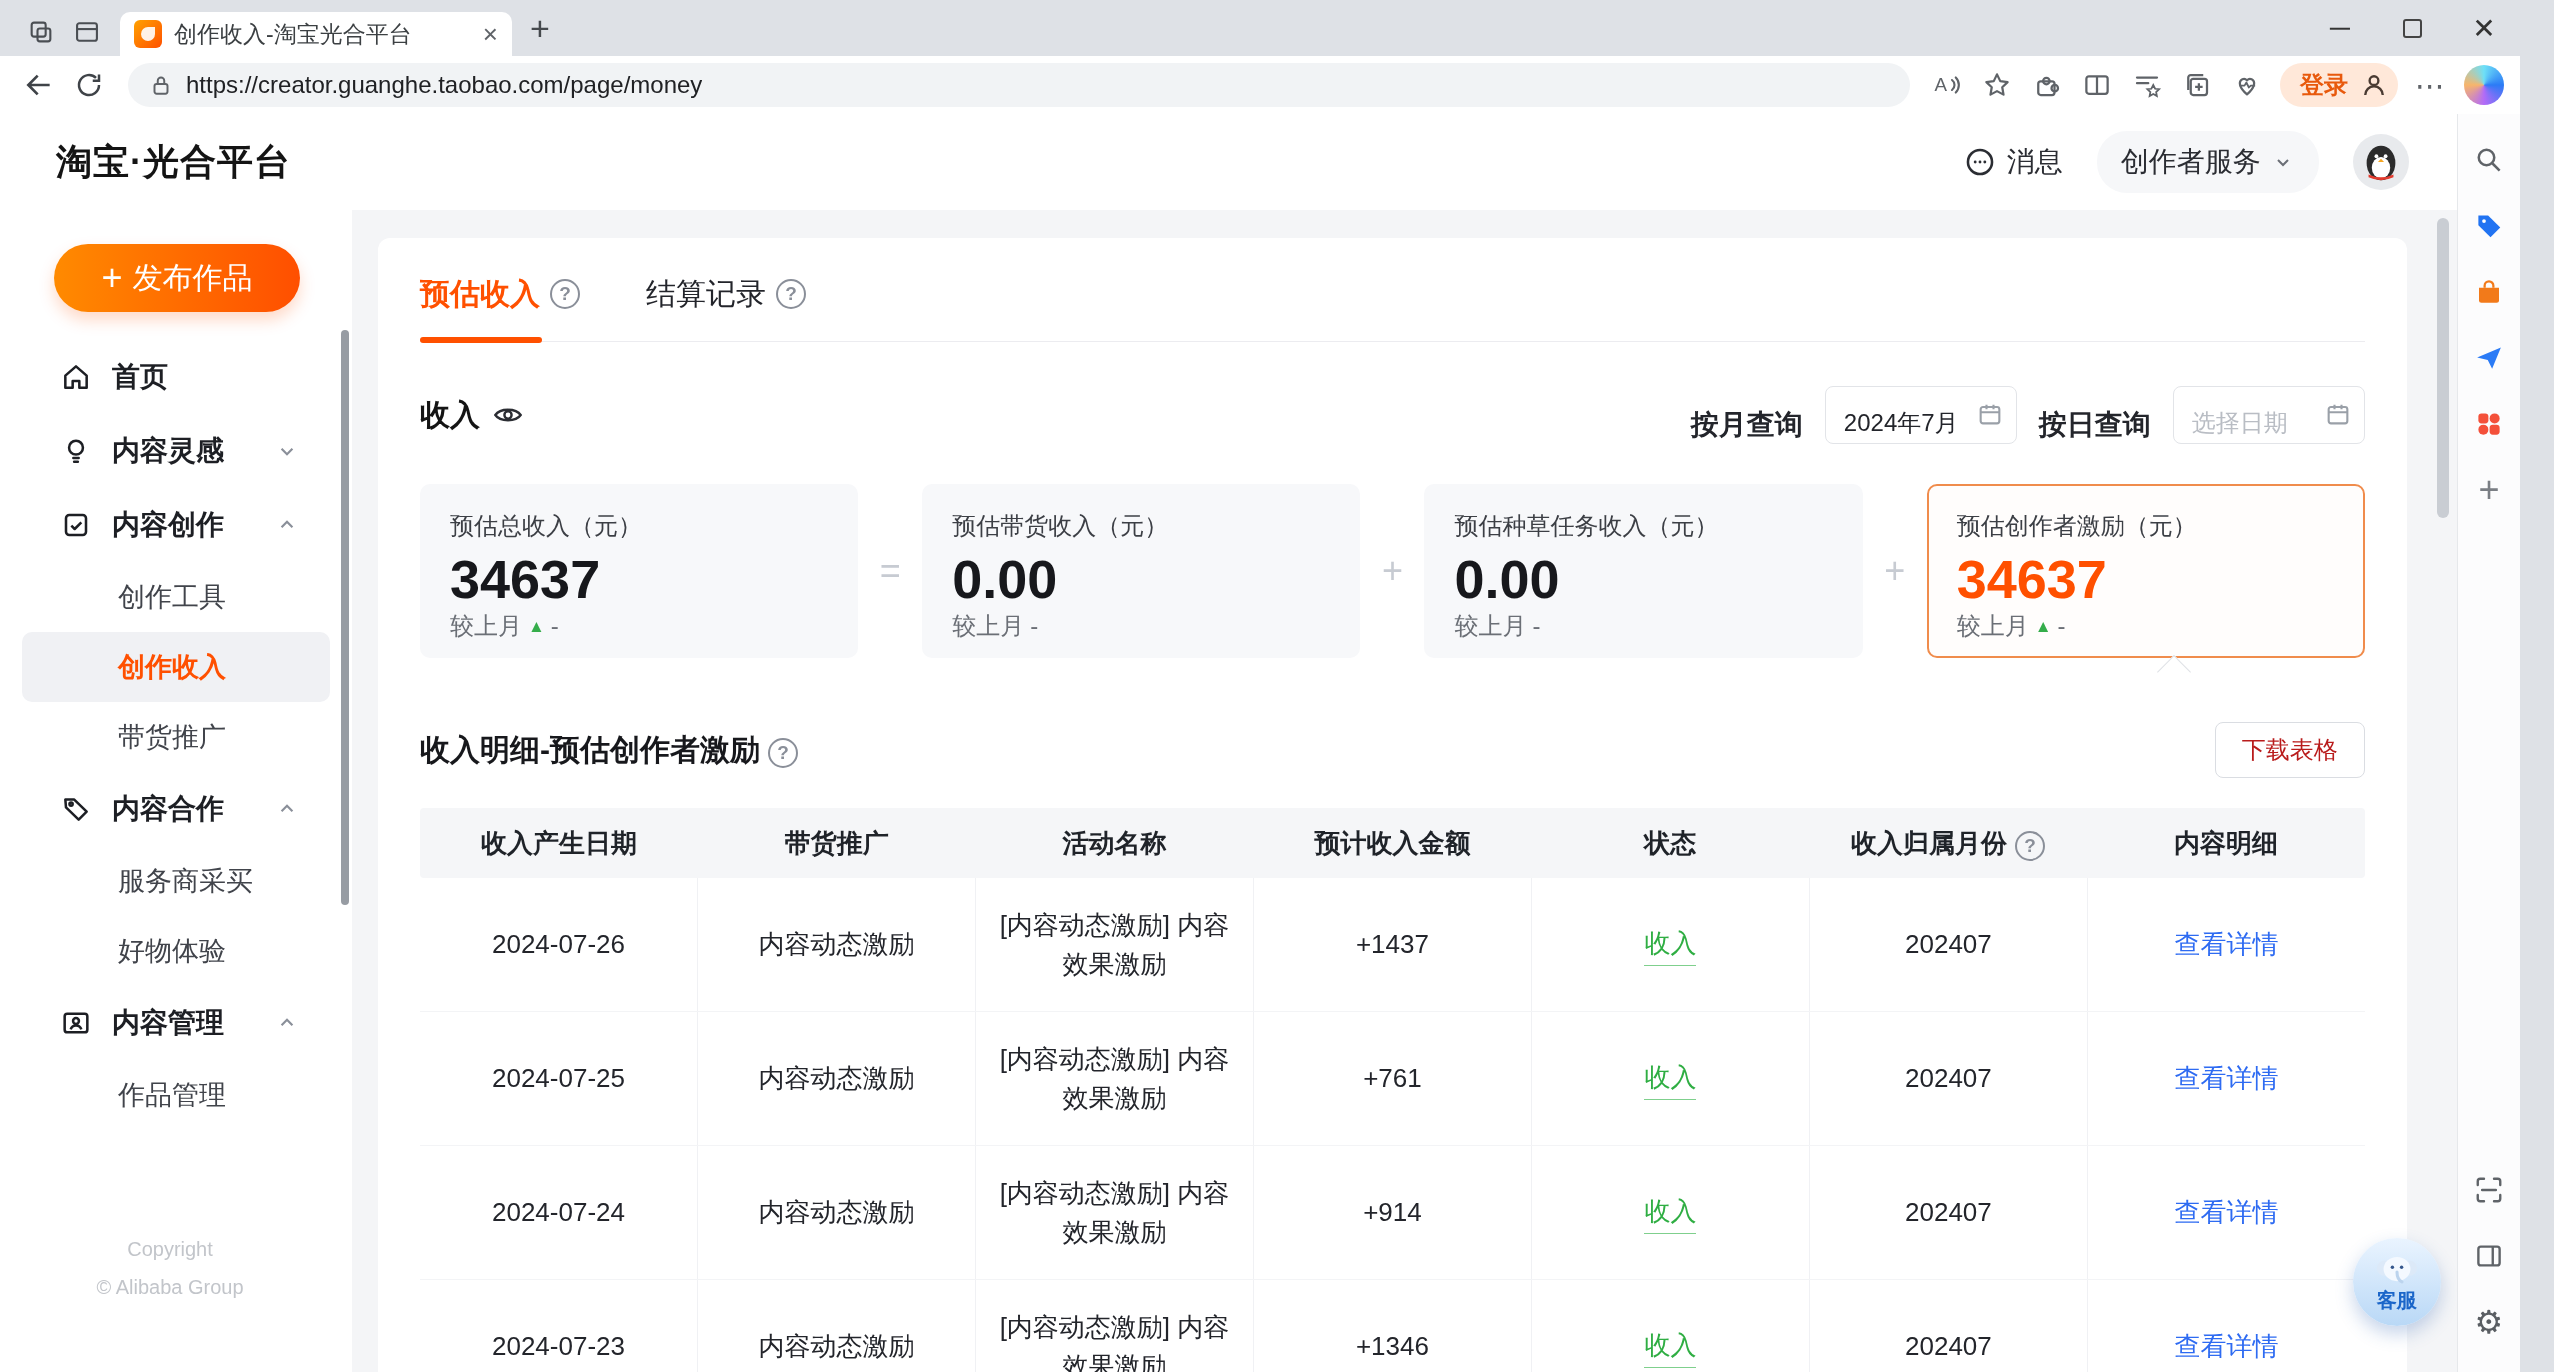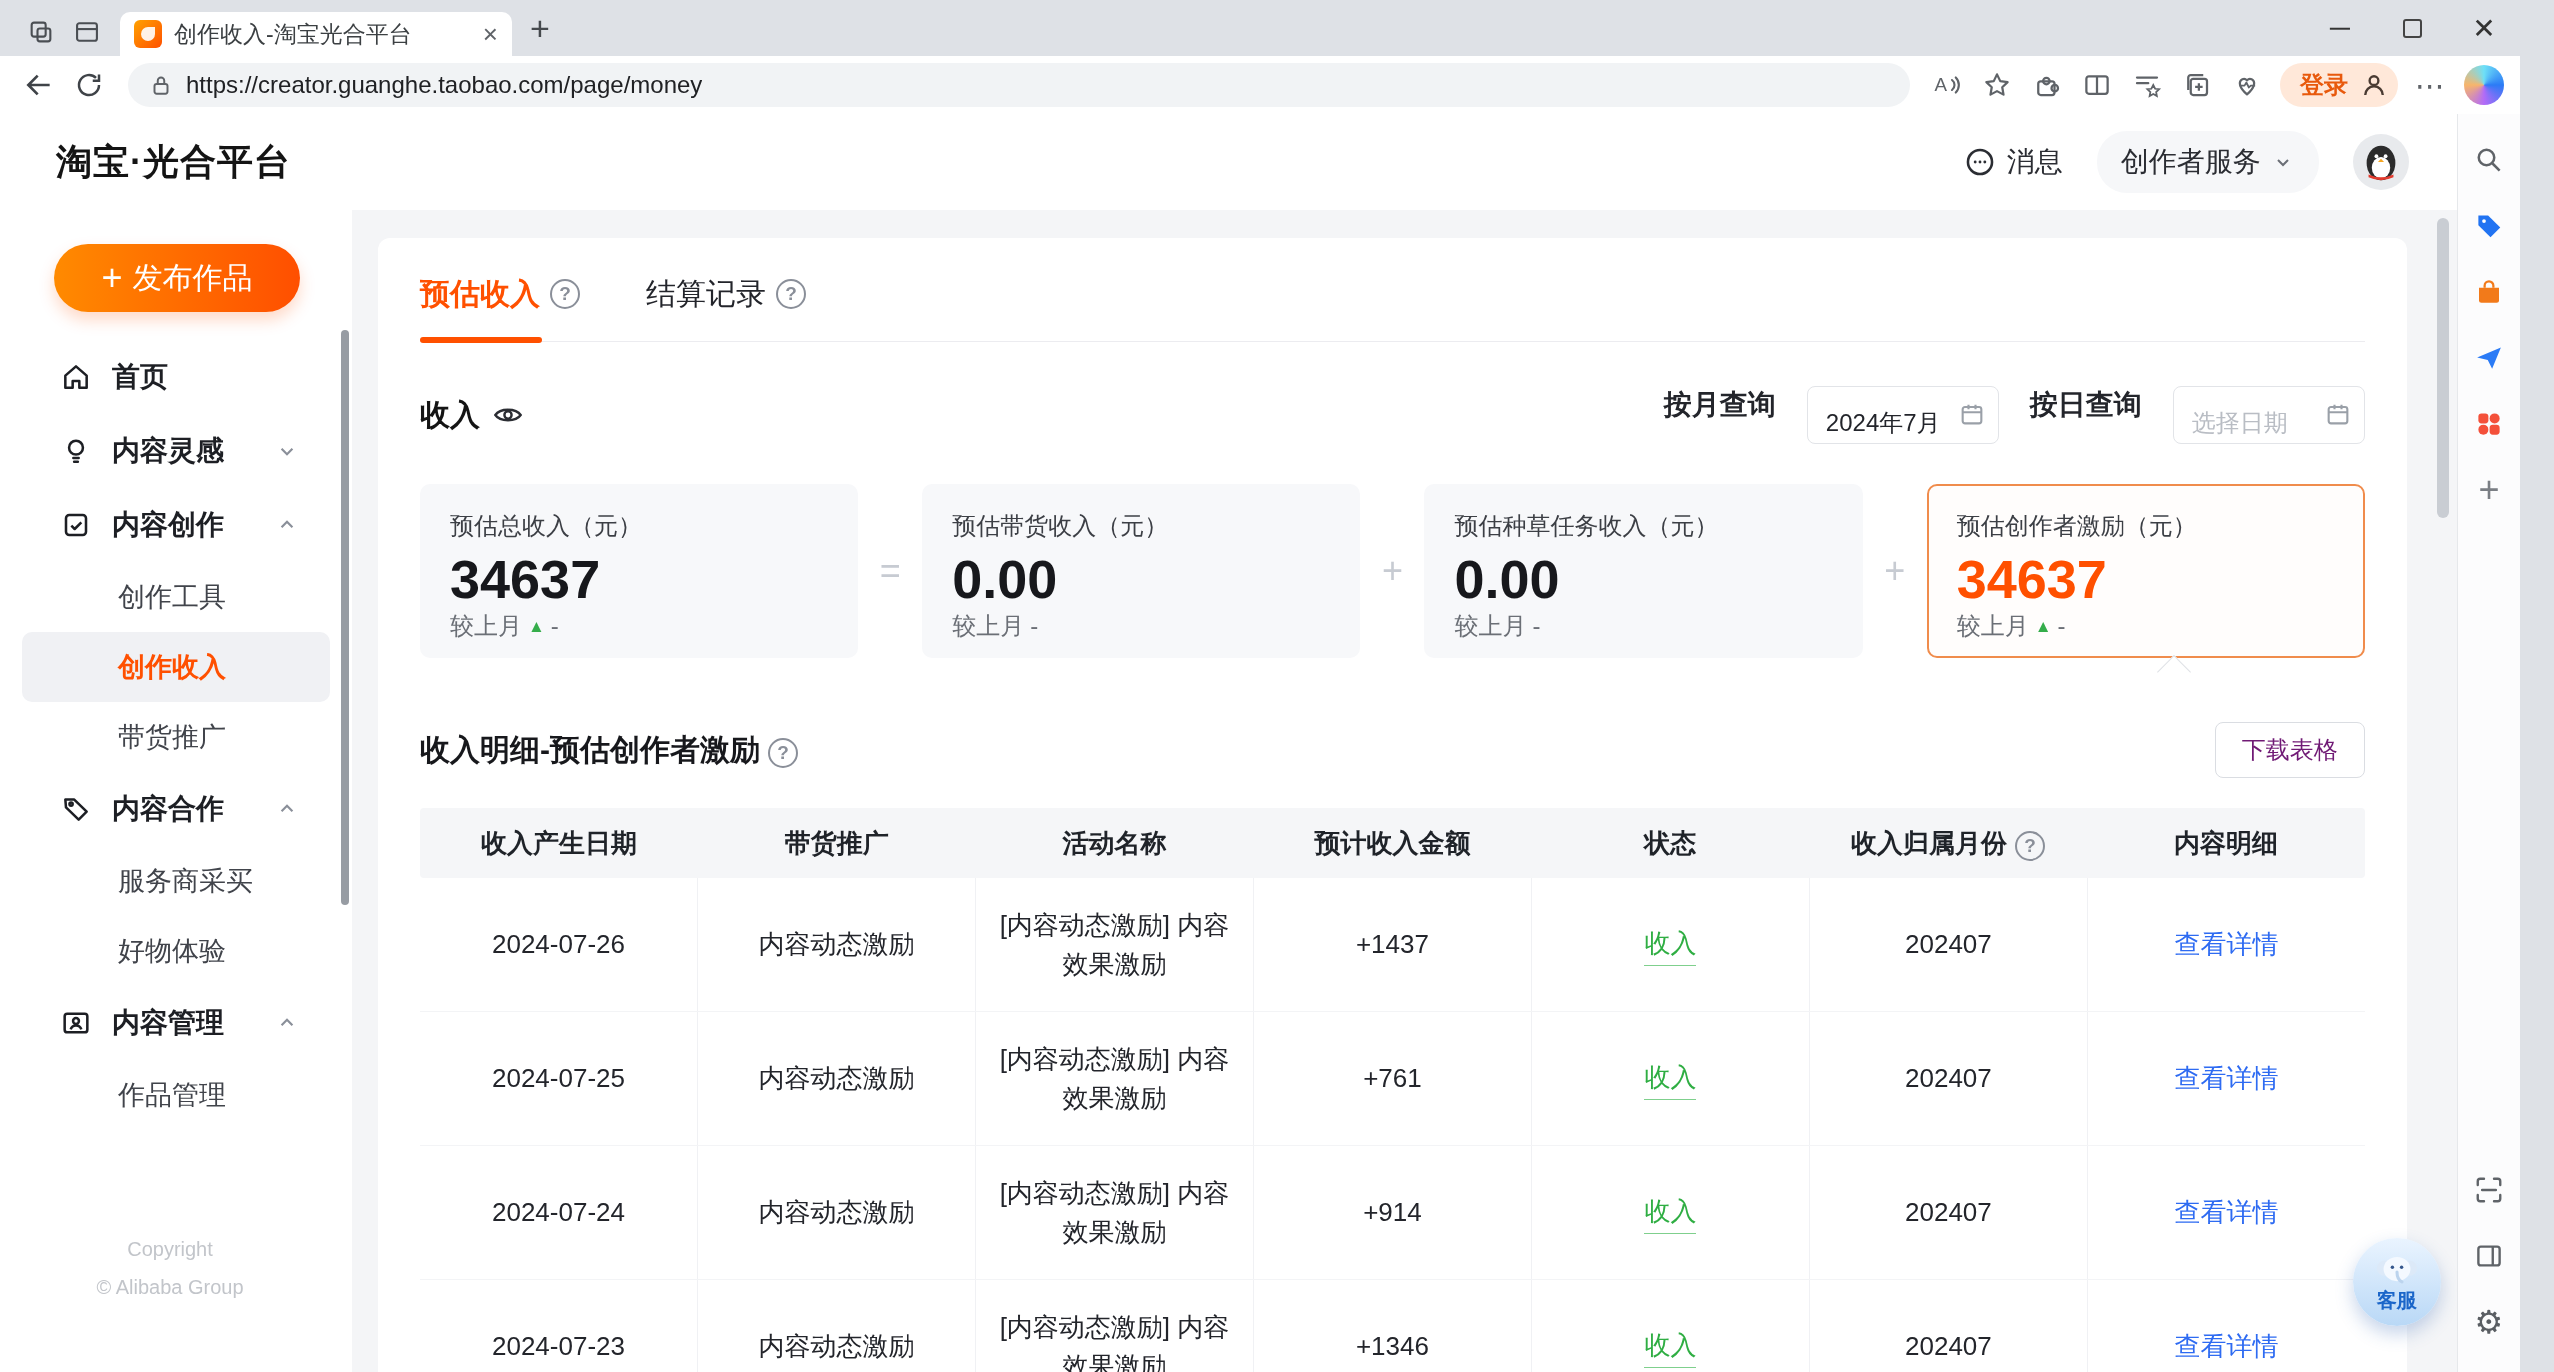--- a/index.html
+++ b/index.html
@@ -63,41 +63,41 @@
   .card { background:#fff; border-radius:12px; padding:0 42px 40px 42px; min-height:1200px; }
 
   .tabs-row { display:flex; gap:66px; border-bottom:1px solid #ececf0; padding-top:36px; }
   .ctab { display:flex; align-items:flex-start; gap:10px; padding-bottom:26px; position:relative; font-size:30px; color:#23252b; }
   .ctab.active { color:#ff5000; font-weight:700; }
   .ctab.active::after { content:""; position:absolute; left:0; bottom:-2px; width:122px; height:6px; background:#ff5000; border-radius:3px; }
   .help { width:30px; height:30px; border:2px solid #8a8f99; border-radius:50%; color:#8a8f99; font-size:19px; display:flex; align-items:center; justify-content:center; margin-top:5px; font-weight:600; flex-shrink:0; }
 
   .income-row { margin-top:44px; display:flex; align-items:center; }
   .income-label { font-size:30px; font-weight:700; color:#141414; display:flex; align-items:center; gap:12px; }
-  .query { margin-left:auto; display:flex; align-items:flex-start; gap:31px; }
+  .query { margin-left:auto; display:flex; align-items:flex-end; gap:22px; }
   .q-label { font-size:28px; color:#23252b; font-weight:600; }
   .q-input { position:relative; width:192px; height:58px; }
   .q-input input { width:100%; height:100%; border:1.5px solid #e2e4e8; border-radius:8px; padding:16px 54px 0 18px; font-size:24px; color:#23252b; background:#fff; font-family:inherit; outline:none; }
   .q-input input::placeholder { color:#b9bdc4; }
   .cal { position:absolute; right:13px; top:14px; pointer-events:none; }
 
   .stats-row { margin-top:40px; display:flex; align-items:stretch; position:relative; }
   .stat { flex:1; background:#f7f8fa; border-radius:10px; padding:26px 30px; height:174px; display:flex; flex-direction:column; min-width:0; }
   .stat-title { font-size:24px; color:#3c3f45; white-space:nowrap; }
   .stat-value { font-size:54px; font-weight:700; color:#17181c; margin-top:6px; }
   .stat-cmp { margin-top:auto; font-size:24px; color:#6b6f76; display:flex; align-items:center; gap:6px; }
   .tri-up { color:#35ad4b; font-size:17px; line-height:1; }
   .op { width:64px; display:flex; align-items:center; justify-content:center; font-size:36px; color:#c7cbd2; flex-shrink:0; }
   .stat.highlight { background:#fffdfc; border:2px solid #f08c4c; padding:24px 28px; }
   .stat.highlight .stat-value { color:#ff5000; }
   .notch { position:absolute; bottom:-26px; left:1742px; width:24px; height:24px; background:#fff; border-left:1px solid #dfe2e6; border-top:1px solid #dfe2e6; transform:rotate(45deg); }
 
   .detail-row { margin-top:64px; display:flex; align-items:center; }
   .detail-title { font-size:30px; font-weight:700; color:#17181c; display:flex; gap:8px; align-items:center; }
-  .download-btn { margin-left:auto; height:56px; padding:0 26px; border:1.5px solid #dadde2; border-radius:8px; background:#fff; font-size:24px; color:#701a75; display:flex; align-items:center; }
+  .download-btn { margin-left:auto; height:56px; padding:0 26px; border:1.5px solid #dadde2; border-radius:8px; background:#fff; font-size:24px; color:#b91c1c; display:flex; align-items:center; }
 
   .tbl { margin-top:30px; }
   .t-head { display:flex; background:#f5f6f8; height:70px; border-radius:4px; align-items:center; }
   .th { flex:1; display:flex; align-items:center; justify-content:center; font-size:26px; color:#1f2329; font-weight:600; gap:8px; }
   .t-row { display:flex; height:134px; align-items:stretch; border-bottom:1px solid #f3f4f6; }
   .td { flex:1; display:flex; align-items:center; justify-content:center; font-size:26px; color:#23252b; border-right:1px solid #f0f1f4; text-align:center; padding:0 20px; line-height:1.5; }
   .td:last-child { border-right:none; }
   .status { color:#2fae43; border-bottom:1.5px solid #7fd08d; padding-bottom:2px; }
   .link { color:#2e6bf2; }
 

